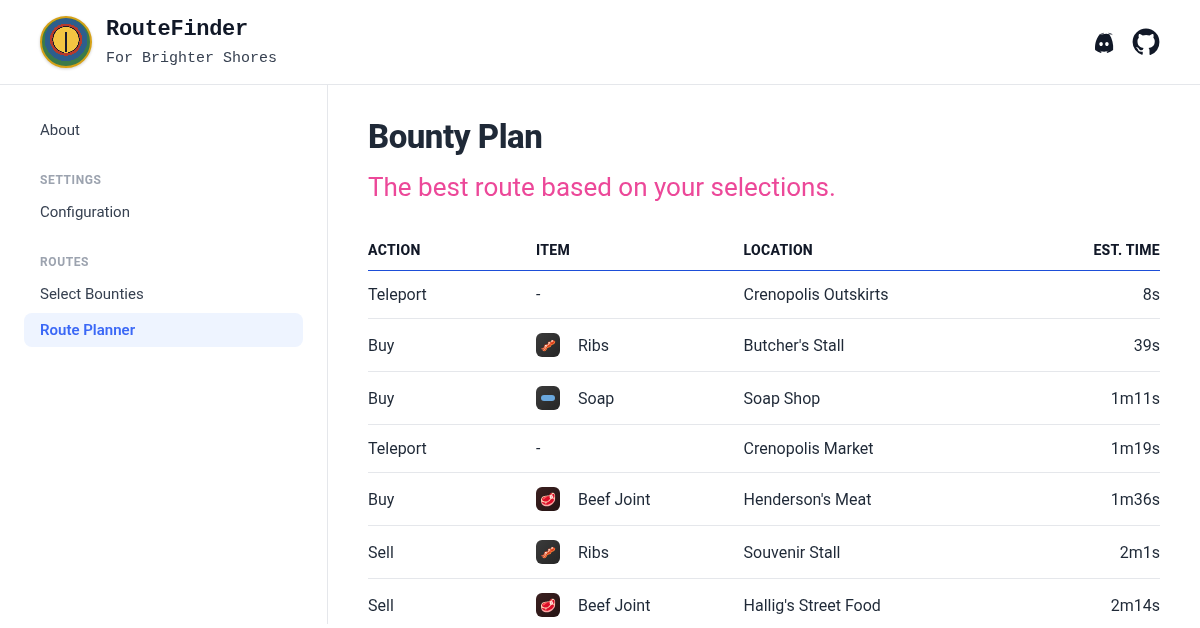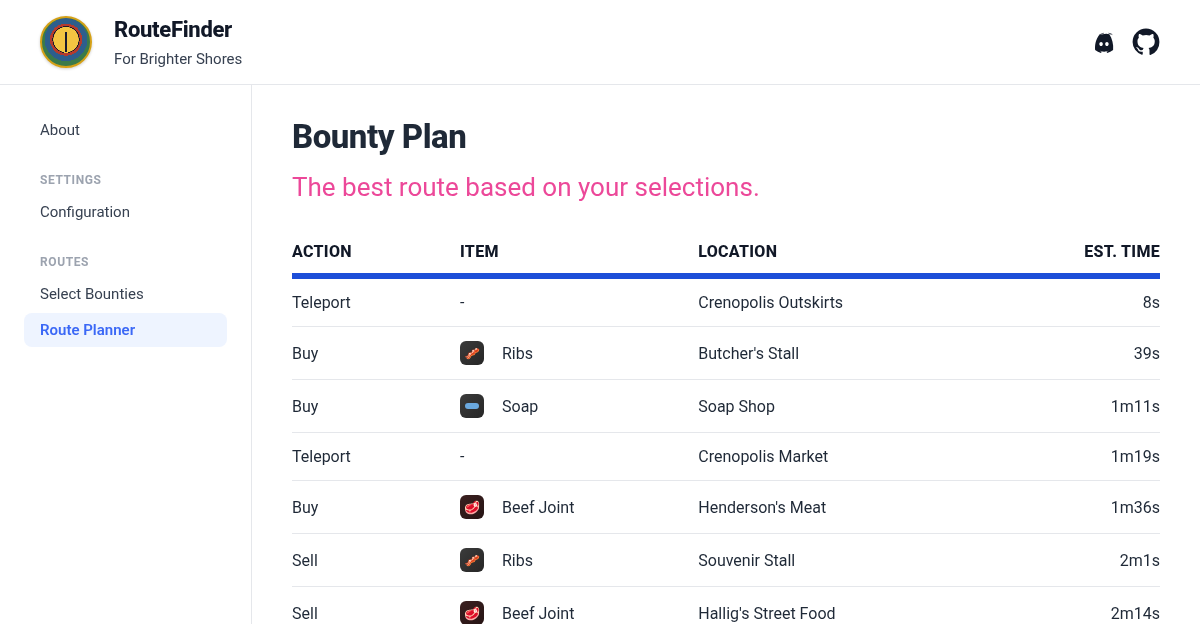--- a/index.html
+++ b/index.html
@@ -11,40 +11,40 @@
       overflow: hidden;
       background: #fff;
     }
     .header {
       display: flex;
       align-items: center;
       justify-content: space-between;
       padding: 16px 40px 16px 40px;
       border-bottom: 1px solid #e5e7eb;
     }
-    .brand { display: flex; align-items: center; gap: 22px; }
+    .brand { display: flex; align-items: center; gap: 14px; font-family: Liberation Mono, monospace; }
     .logo {
       width: 52px; height: 52px; border-radius: 50%;
       background: radial-gradient(circle at 50% 45%, #f4c542 0 35%, #1a1a2e 36% 38%, #b23a2e 38% 45%, #2d5e8c 45% 60%, #3a7a4a 60% 80%, #1a1a2e 80% 100%);
       border: 2px solid #d4a017;
       box-shadow: 0 1px 3px rgba(0,0,0,0.2);
       position: relative;
     }
     .logo::before {
       content: ""; position: absolute; top: 50%; left: 50%; width: 2px; height: 20px;
       background: #1a1a2e; transform: translate(-50%, -50%) rotate(0deg);
       box-shadow: 0 0 0 1px #f4c542;
     }
     .brand-text h1 { font-size: 22px; font-weight: 800; color: #111827; letter-spacing: -0.3px; }
     .brand-text p { font-size: 15px; color: #374151; margin-top: 8px; }
     .header-icons { display: flex; gap: 14px; align-items: center; }
     .header-icons .icon { width: 28px; height: 28px; color: #111827; cursor: pointer; }
     .layout { display: flex; height: calc(628px - 89px); }
     .sidebar {
-      width: 252px;
+      width: 328px;
       border-right: 1px solid #e5e7eb;
       padding: 28px 24px 28px 24px;
     }
     .nav-item, .nav-item-active {
       display: block; padding: 8px 16px; font-size: 15px; color: #374151;
       border-radius: 8px; cursor: pointer; margin-bottom: 2px;
     }
     .nav-item-active {
       background: #eef4ff; color: #3b68f6; font-weight: 600;
     }
@@ -52,22 +52,22 @@
       font-size: 12px; font-weight: 700; letter-spacing: 0.6px;
       color: #9ca3af; padding: 24px 16px 8px 16px;
     }
     .main { flex: 1; padding: 32px 40px 0 40px; overflow: hidden; }
     .page-title { font-size: 33px; font-weight: 800; color: #1f2937; letter-spacing: -0.5px; }
     .page-subtitle { font-size: 26px; color: #ec4899; margin-top: 16px; }
     table {
       width: 100%; border-collapse: collapse; margin-top: 28px;
     }
     thead th {
-      text-align: left; font-size: 16px; font-weight: 800; letter-spacing: 0.3px;
-      color: #111827; padding: 12px 0; border-bottom: 6px solid #1d4ed8;
+      text-align: left; font-size: 14px; font-weight: 800; letter-spacing: 0.3px;
+      color: #111827; padding: 12px 0; border-bottom: 1px solid #1d4ed8;
     }
     thead th.col-loc { text-align: left; padding-right: 24px; }
     thead th.col-time { text-align: right; width: 110px; }
     tbody td {
       padding: 14px 0; font-size: 16px; color: #1f2937;
       border-bottom: 1px solid #e5e7eb;
     }
     td.col-action { width: 168px; }
     td.col-item { }
     td.col-loc { padding-right: 24px; }

